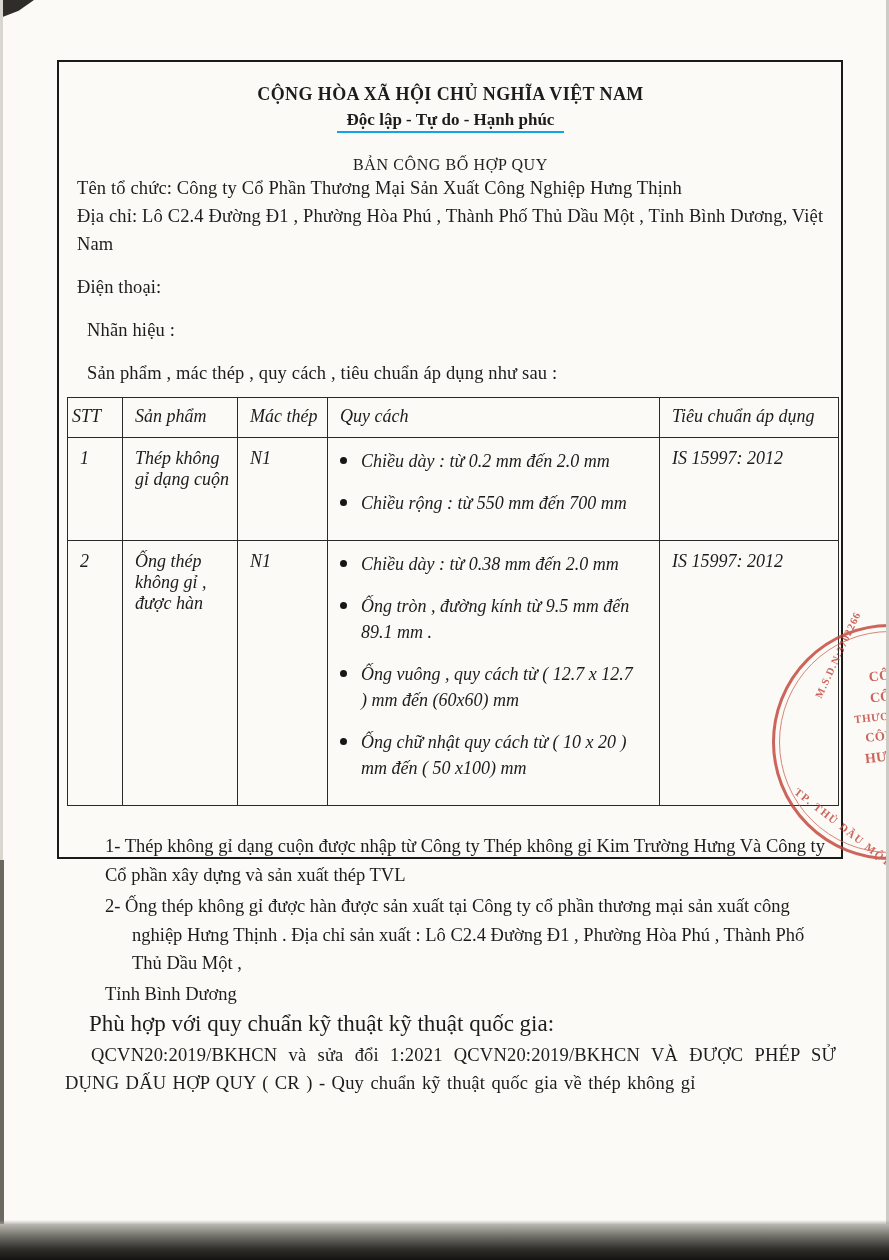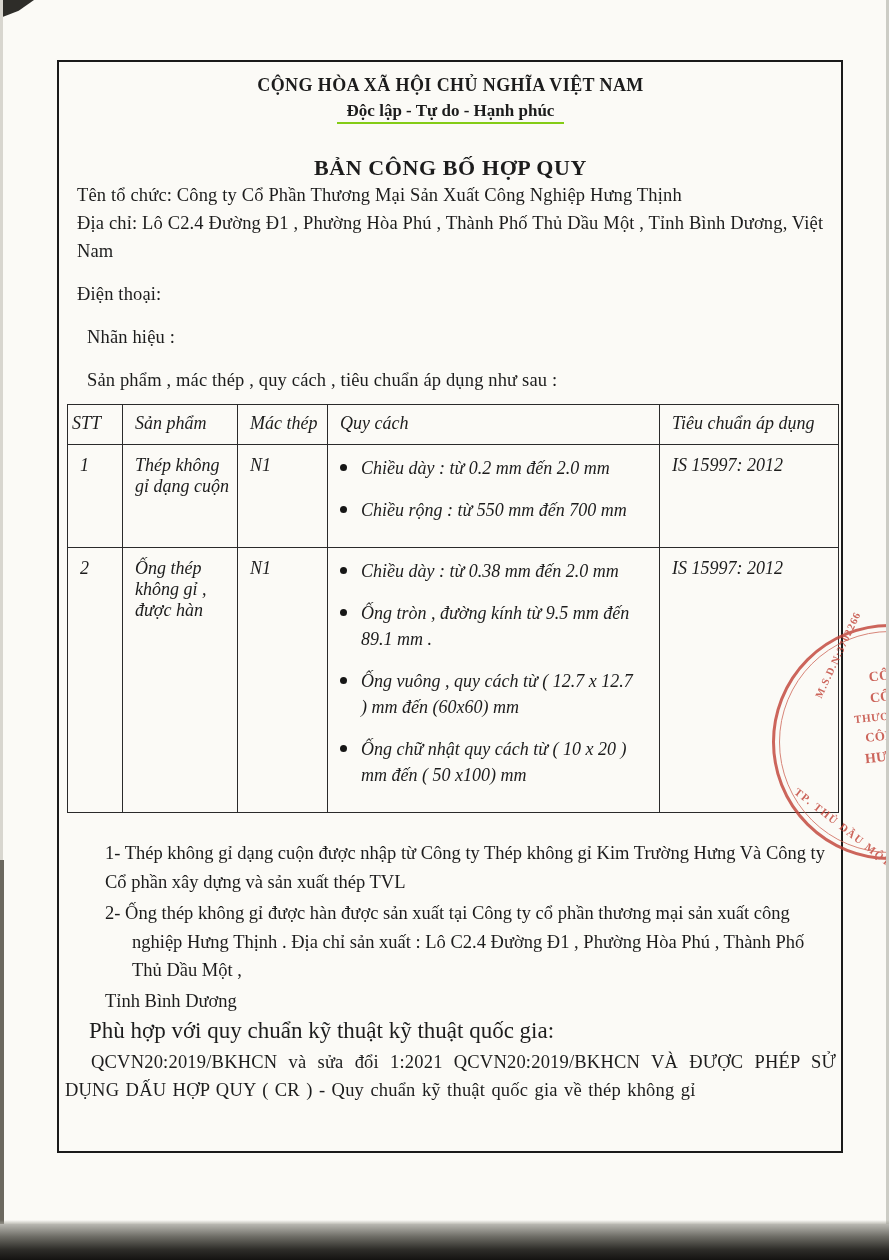--- a/index.html
+++ b/index.html
@@ -7,29 +7,29 @@
   body {
     position:relative;
     overflow:hidden;
     background:#f4f3ef;
     font-family:"Liberation Serif","DejaVu Serif",serif;
     color:#1c1c1c;
   }
   .scan { position:absolute; inset:0; background:#fbfaf6; }
 
   .frame {
-    position:absolute; left:57px; top:60px; width:786px; height:1093px;
+    position:absolute; left:57px; top:60px; width:786px; height:799px;
     border:2px solid #1a1a1a;
-    padding:11px 5px 0 6px;
+    padding:20px 5px 0 6px;
   }
   .center { text-align:center; }
   .country { font-weight:bold; font-size:18px; letter-spacing:.4px; margin-top:2px; }
   .motto   { font-weight:bold; font-size:17px; margin-top:5px; }
-  .motto span { border-bottom:2px solid #84cc16; padding:0 10px 2px 10px;text-align:center; }
-  .title   { font-weight:bold; font-size:22px; letter-spacing:.6px; margin-top:34px; }
+  .motto span { border-bottom:2px solid #0ea5e9; padding:0 10px 2px 10px;text-align:center; }
+  .title   { font-weight:normal; font-size:16px; letter-spacing:.6px; margin-top:26px; }
   .docnum  { font-size:18.5px; margin-top:12px; margin-bottom:10px; }
 
   .para { font-size:18.5px; line-height:28px; margin:0 0 0 12px; letter-spacing:.15px; }
   .gap8 { margin-top:15px; }
   .indent1 { margin-left:22px; }
 
   table.spec {
     border-collapse:collapse;
     margin:10px 0 0 2px;
     width:771px;

